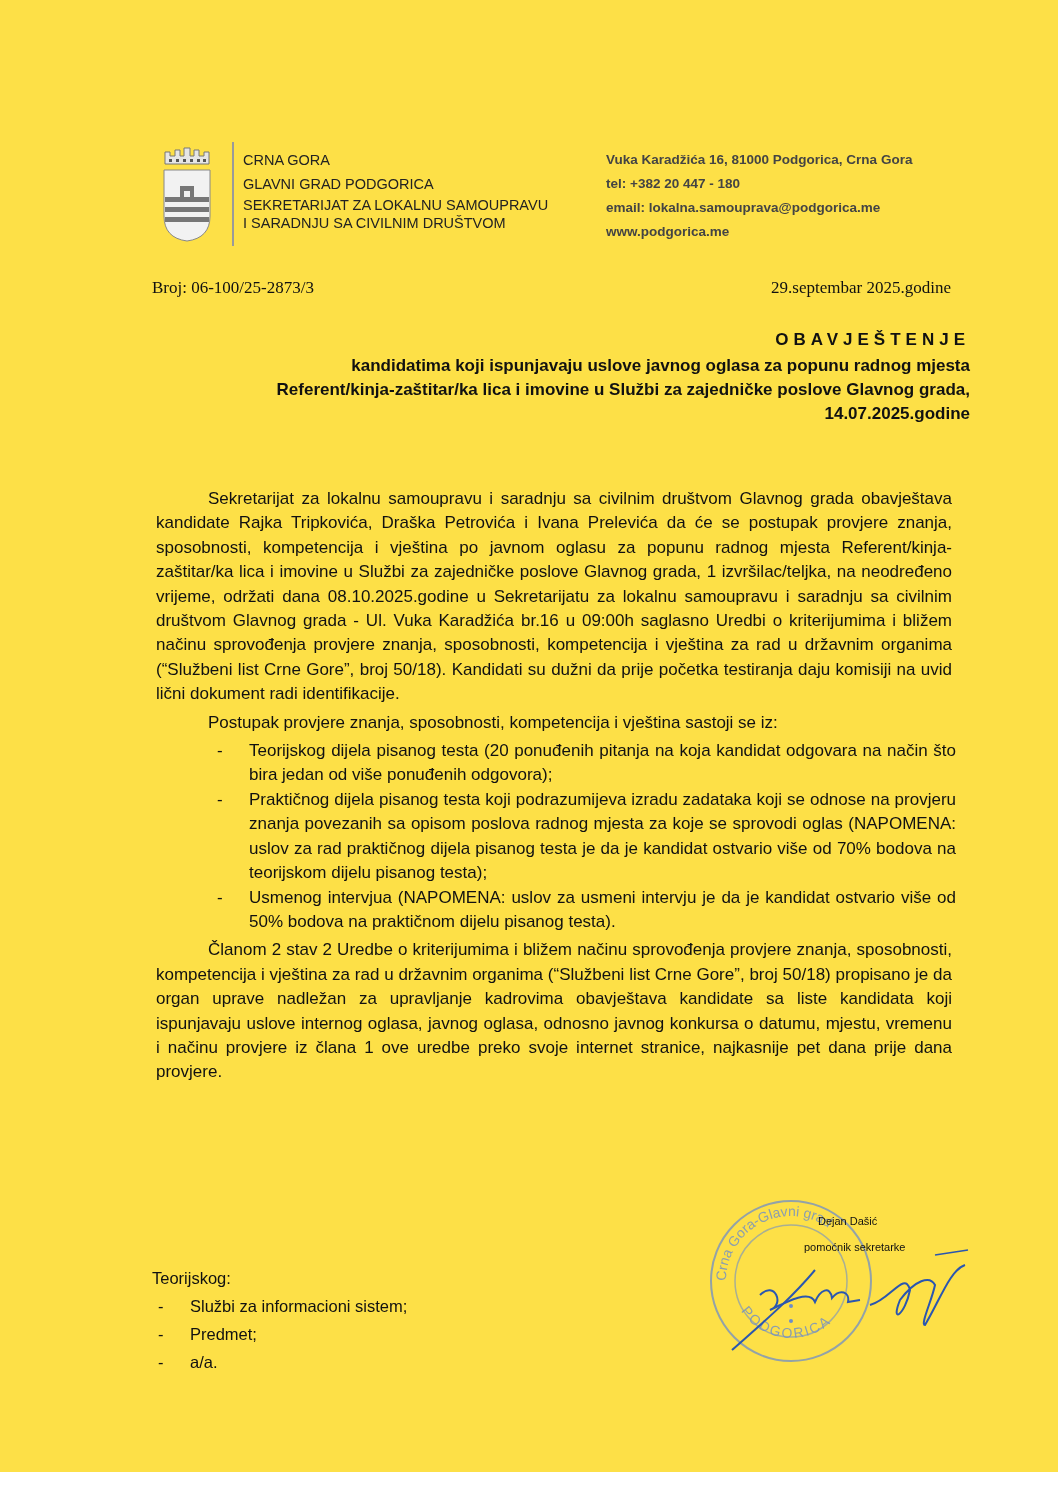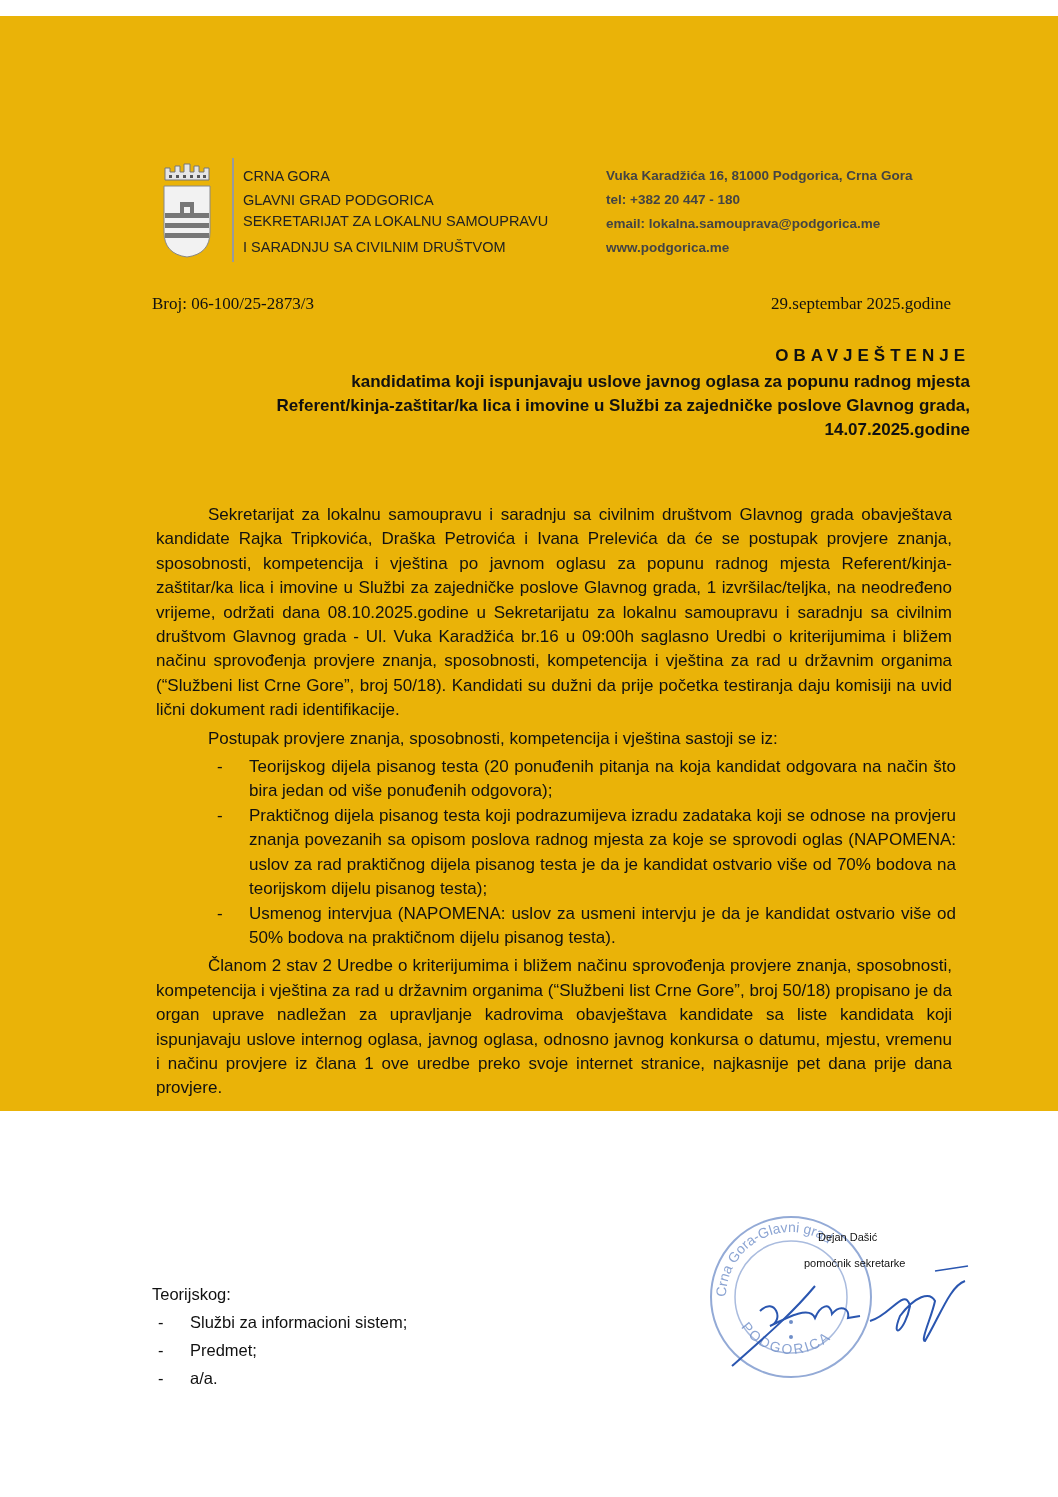--- a/index.html
+++ b/index.html
@@ -1,17 +1,17 @@
 <!DOCTYPE html>
 <html><head>
 <meta charset="utf-8">
 <style>
   html, body { margin: 0; padding: 0; background: #ffffff; }
   body { width: 1058px; height: 1497px; position: relative; overflow: hidden; color: #111; }
-  .page { position: absolute; left: 0; top: 16px; width: 1058px; height: 1095px; background: #eab308; }
+  .page { position: absolute; left: 0; top: 0; width: 1058px; height: 1472px; background: #fde047; }
 
   
   .crest { position: absolute; left: 162px; top: 146px; width: 50px; height: 96px; }
   .vrule { position: absolute; left: 232px; top: 142px; width: 2px; height: 104px; background: #9a9a9a; }
   .org { position: absolute; left: 243px; top: 148px; font-family: "Liberation Sans", sans-serif; font-size: 14.5px; color: #222; line-height: 24px; }
   .org div { white-space: nowrap; }
   .org .l3 { line-height: 18px; }
   .contact { position: absolute; left: 606px; top: 148px; font-family: "Liberation Sans", sans-serif; font-size: 13.5px; color: #444; line-height: 24px; }
   .contact div { white-space: nowrap; font-weight: bold; }
 
@@ -67,21 +67,21 @@
     <rect x="3" y="51" width="44" height="5" fill="#777"></rect>
     <rect x="3" y="61" width="44" height="5" fill="#777"></rect>
     <rect x="3" y="71" width="44" height="5" fill="#777"></rect>
   </svg>
   <div class="vrule"></div>
 
   <div class="org">
     <div>CRNA GORA</div>
     <div>GLAVNI GRAD PODGORICA</div>
     <div class="l3">SEKRETARIJAT ZA LOKALNU SAMOUPRAVU</div>
-    <div class="l3" style="margin-top:8px">I SARADNJU SA CIVILNIM DRUŠTVOM</div>
+    <div class="l3" style="margin-top:0">I SARADNJU SA CIVILNIM DRUŠTVOM</div>
   </div>
 
   <div class="contact">
     <div>Vuka Karadžića 16, 81000 Podgorica, Crna Gora</div>
     <div>tel: +382 20 447 - 180</div>
     <div>email: lokalna.samouprava@podgorica.me</div>
     <div>www.podgorica.me</div>
   </div>
 
   <div class="ref left">Broj: 06-100/25-2873/3</div>

